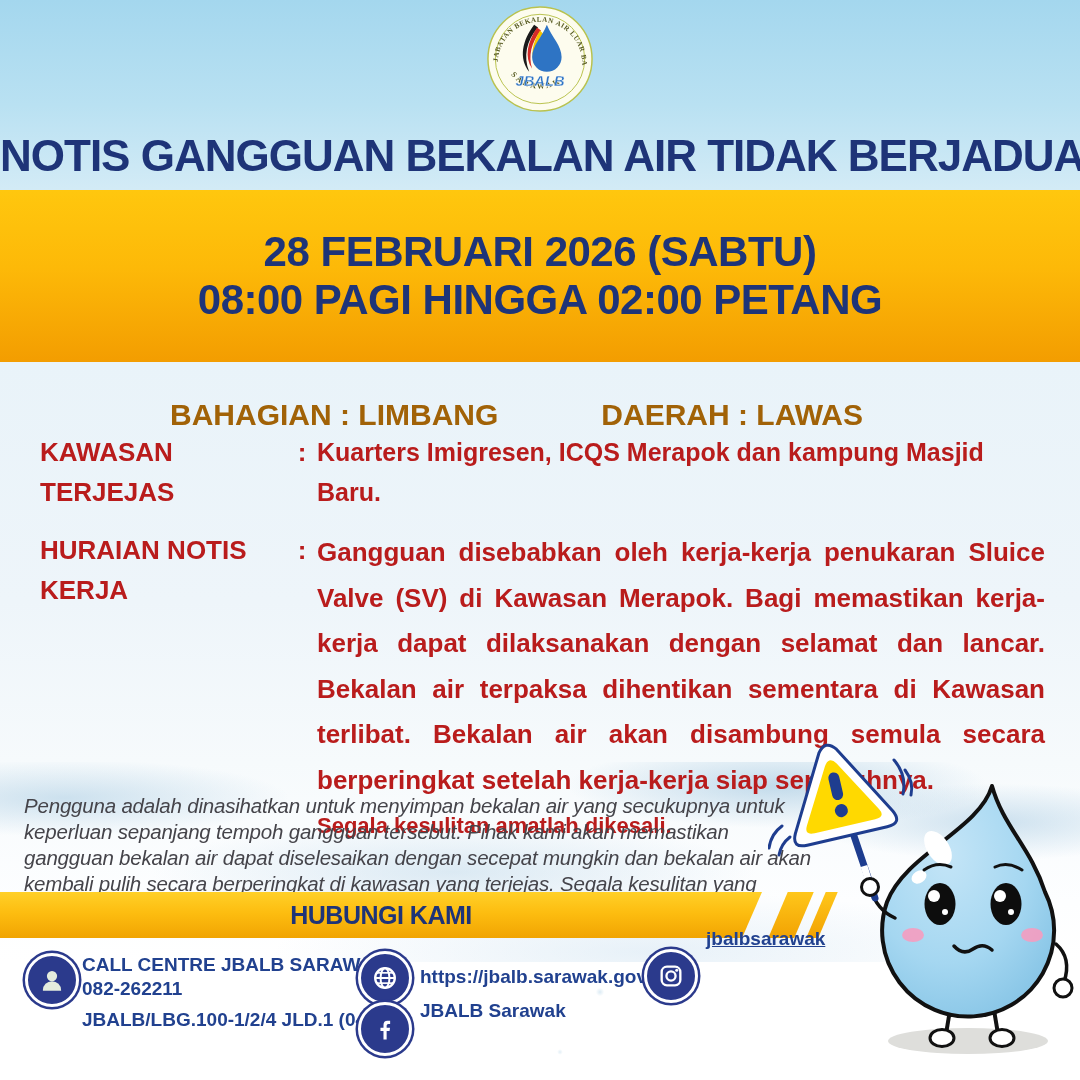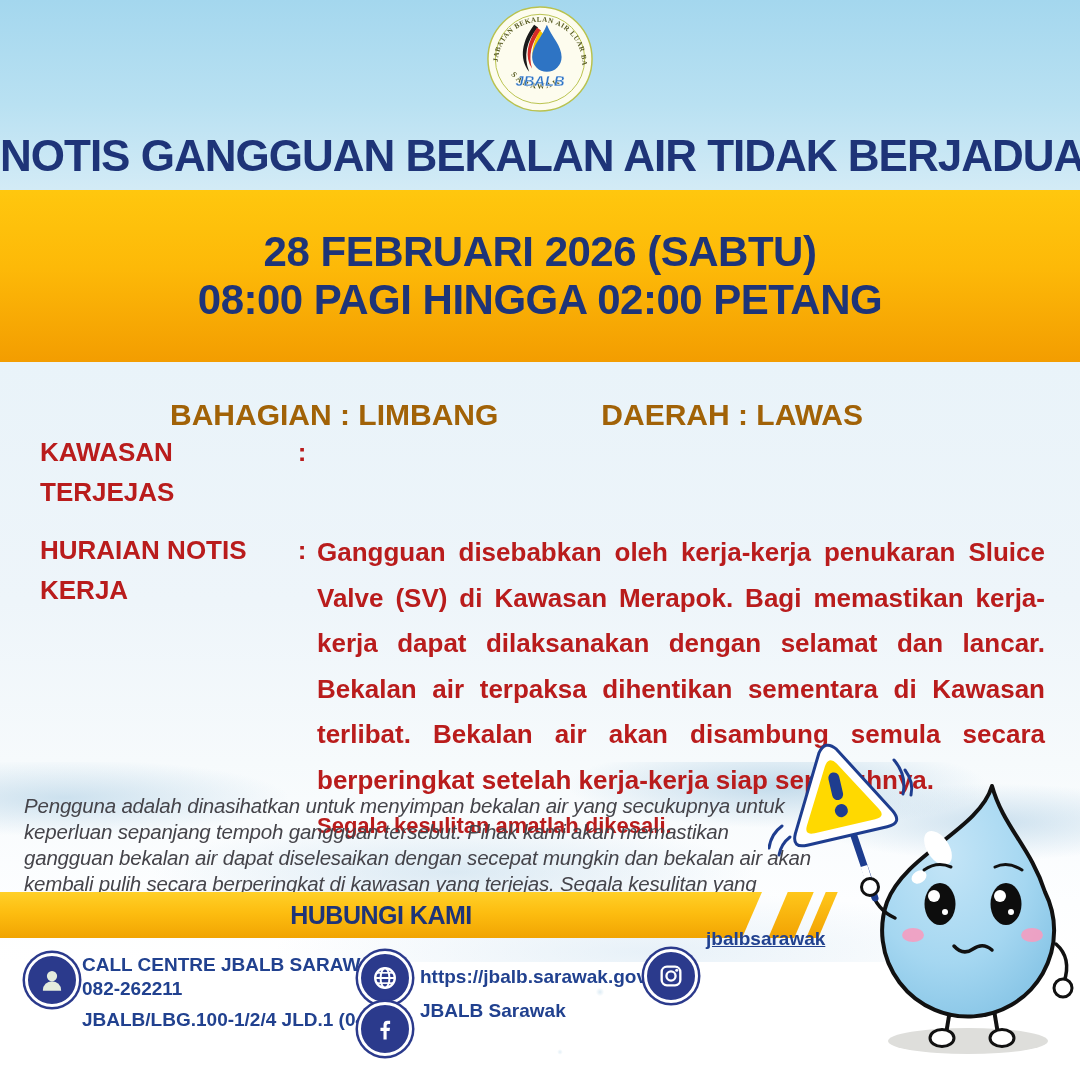--- a/index.html
+++ b/index.html
@@ -120,20 +120,21 @@
     <span>08:00 PAGI HINGGA 02:00 PETANG</span>
   </div>
 
   <div class="meta">
     <span>BAHAGIAN : LIMBANG</span><span class="gap"></span><span>DAERAH : LAWAS</span>
   </div>
 
   <div class="info-row row-kawasan">
     <div class="lbl">KAWASAN TERJEJAS</div>
     <div class="col">:</div>
+    <div class="val">Kuarters Imigresen, ICQS Merapok dan kampung Masjid Baru.</div>
   </div>
 
   <div class="info-row row-huraian">
     <div class="lbl">HURAIAN NOTIS KERJA</div>
     <div class="col">:</div>
     <div>
       <div class="val">Gangguan disebabkan oleh kerja-kerja penukaran Sluice Valve (SV) di Kawasan Merapok. Bagi memastikan kerja-kerja dapat dilaksanakan dengan selamat dan lancar. Bekalan air terpaksa dihentikan sementara di Kawasan terlibat. Bekalan air akan disambung semula secara berperingkat setelah kerja-kerja siap sepenuhnya.</div>
       <div class="closing-line">Segala kesulitan amatlah dikesali.</div>
     </div>
   </div>

